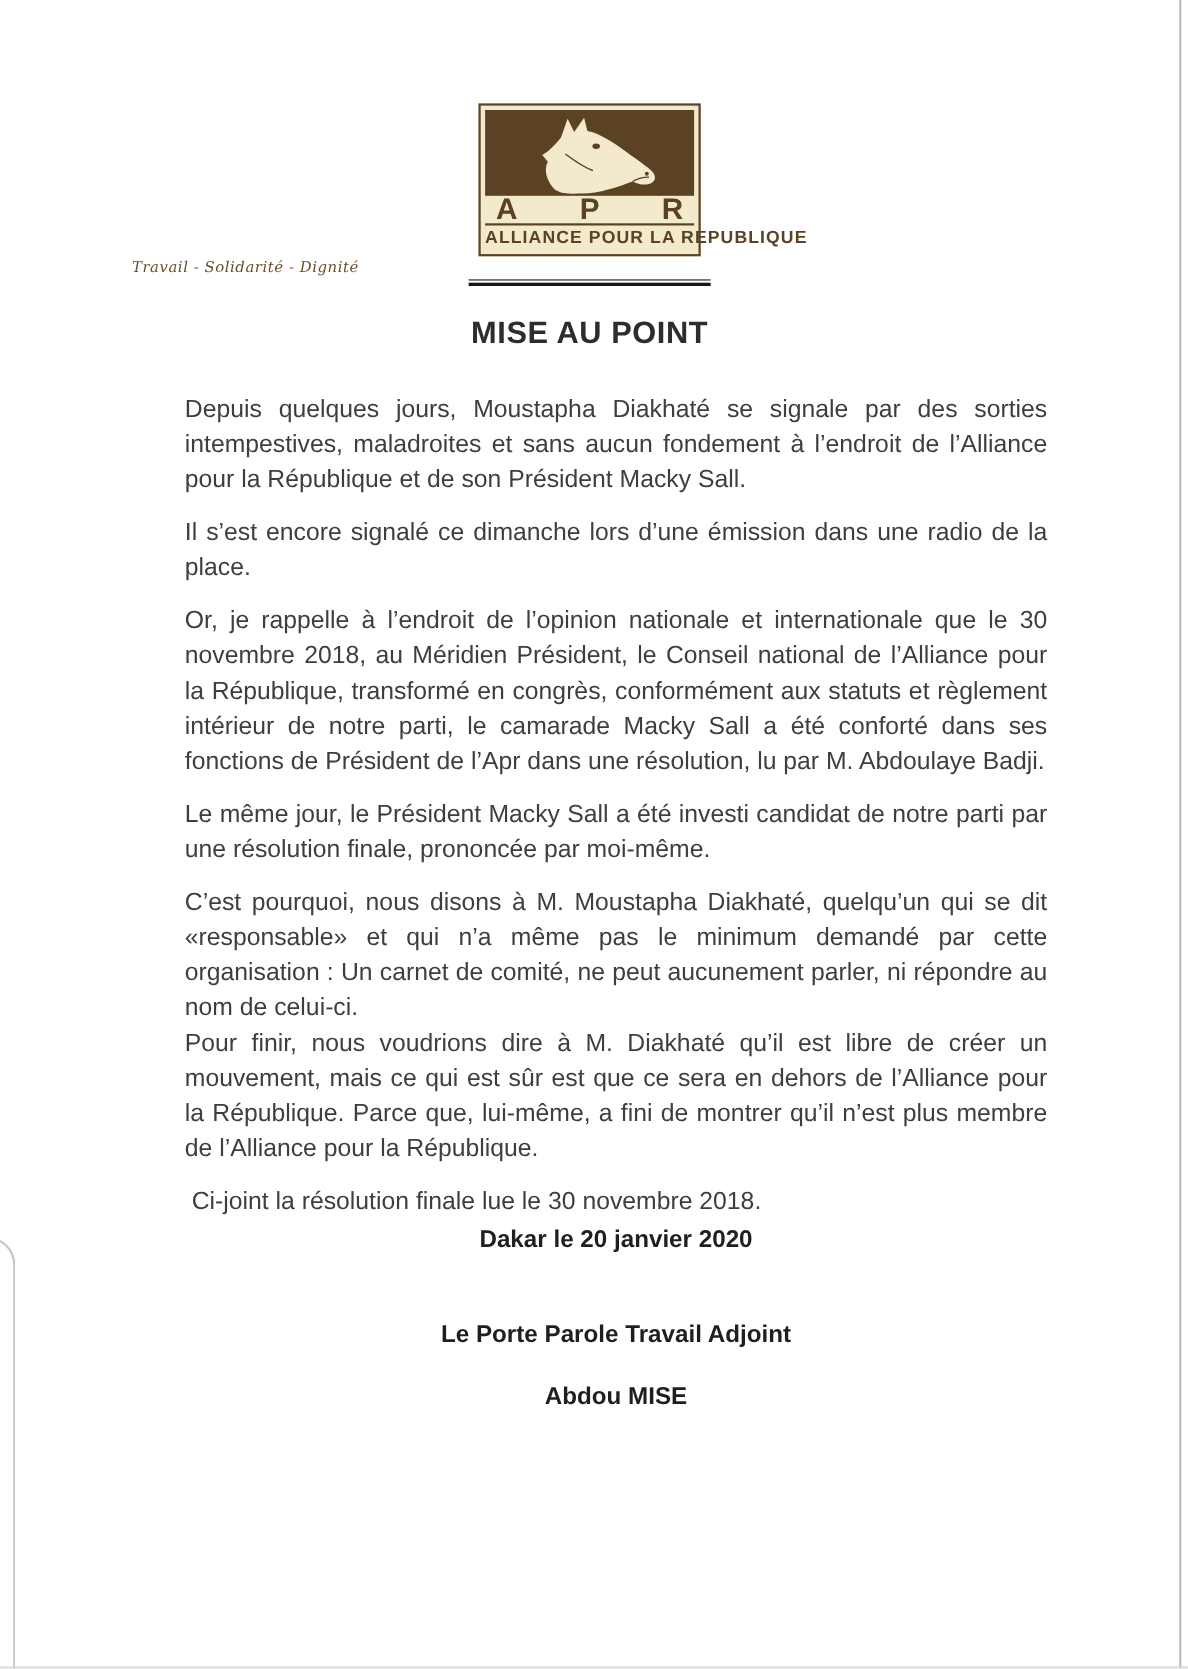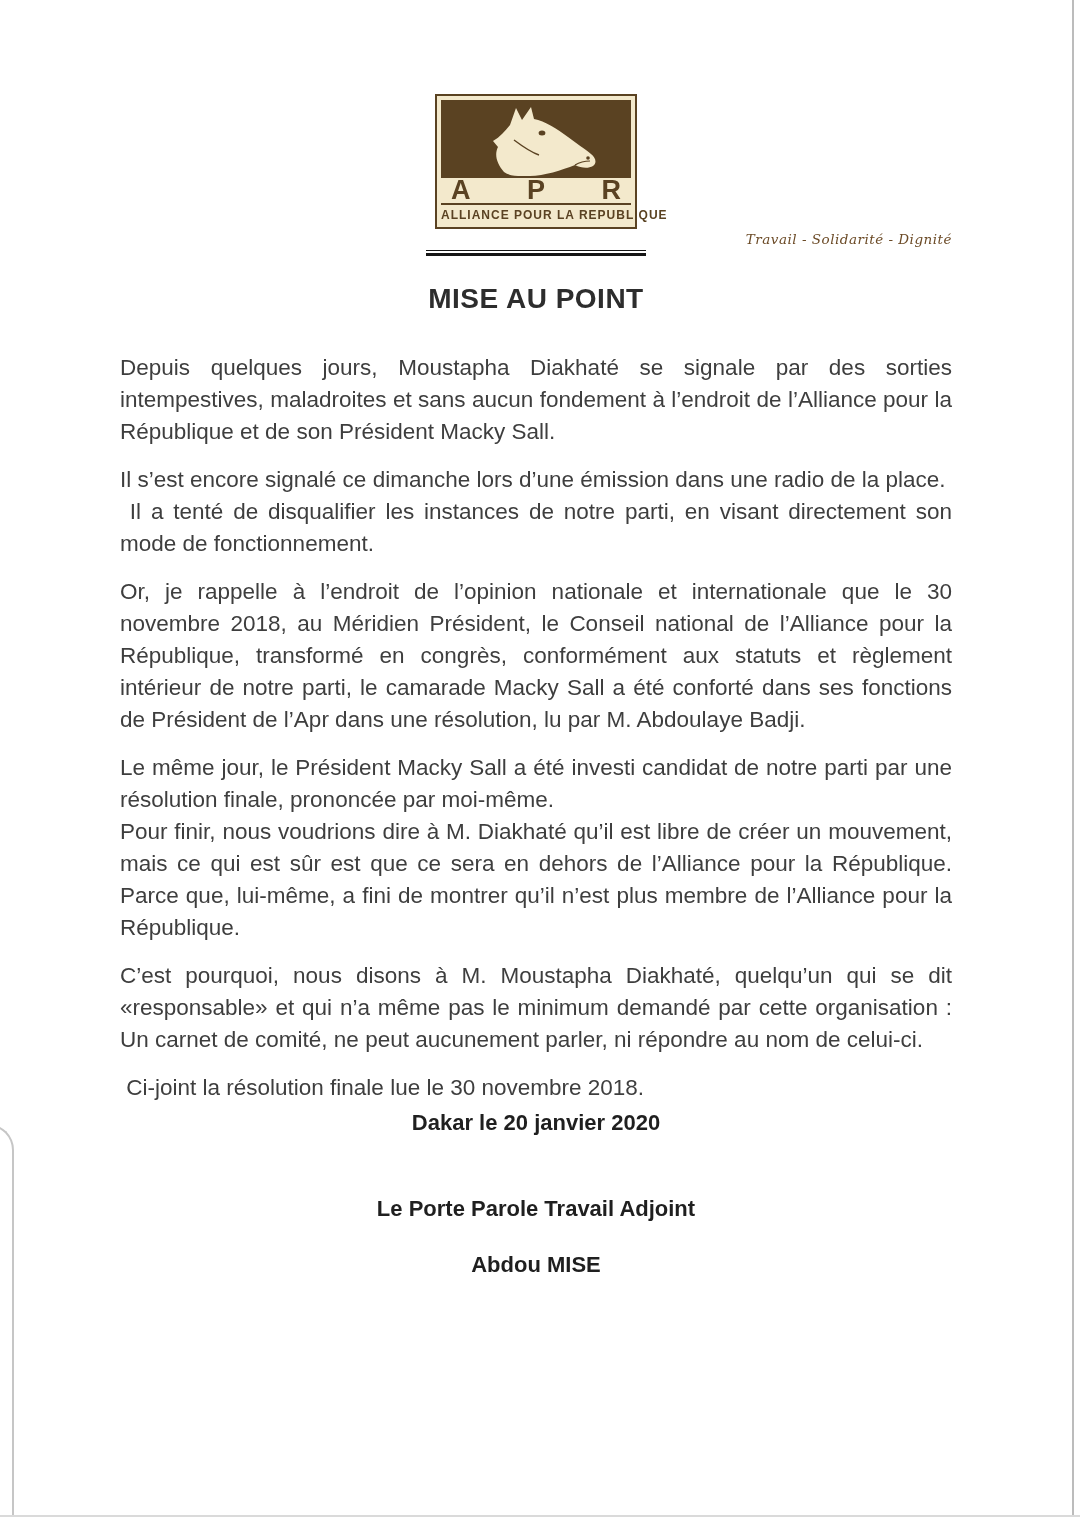--- a/index.html
+++ b/index.html
@@ -39,42 +39,42 @@
   }
   .horse-rect svg { display: block; }
   .apr-letters {
     height: 24px; display: flex; justify-content: space-between;
     align-items: center; padding: 0 10px;
     color: #5a4222; font-size: 27px; font-weight: 900; line-height: 24px;
   }
   .alliance-band {
     border-top: 2px solid #5a4222;
     margin-top: 1px; padding: 3px 0 1px 0;
-    color: #5a4222; font-size: 12px; font-weight: 700;
+    color: #5a4222; font-size: 16px; font-weight: 700;
     letter-spacing: 1px; white-space: nowrap; text-align: center;
   }
   .motto {
-    margin-top: 2px; text-align: right;
+    margin-top: 2px; text-align: left;
     font-family: "DejaVu Serif", serif; font-style: italic;
     color: #6b4a26; font-size: 13.5px; letter-spacing: 0.5px;
   }
   .logo-rule {
     width: 220px; margin: 3px auto 0 auto; height: 2px;
     border-top: 1.5px solid #161616; border-bottom: 3px solid #161616;
   }
 
   
   .title {
     margin: 28px 0 0 0; text-align: center;
     font-size: 28px; font-weight: 700; color: #2d2d2d; line-height: 30px;
     letter-spacing: 0.5px;
   }
 
   
-  .bodytext { margin-top: 38px; }
+  .bodytext { margin-top: 38px; margin-left: 48px; }
   .para {
     margin: 16px 0 0 0;
     font-size: 22.5px; line-height: 32px; color: #3e3e3e;
     text-align: justify;
   }
   .para.first { margin-top: 0; }
   .para.no-gap { margin-top: 0; }
 
   .right-bold {
     margin: 0; text-align: center; font-weight: 700; color: #1f1f1f;
@@ -127,25 +127,24 @@
       </div>
       <div class="motto">Travail - Solidarité - Dignité</div>
       <div class="logo-rule"></div>
     </header>
 
     <h1 class="title">MISE AU POINT</h1>
 
     <div class="bodytext">
       <p class="para first">Depuis quelques jours, Moustapha Diakhaté se signale par des sorties intempestives, maladroites et sans aucun fondement à l’endroit de l’Alliance pour la République et de son Président Macky Sall.</p>
       <p class="para">Il s’est encore signalé ce dimanche lors d’une émission dans une radio de la place.</p>
-      <p class="para no-gap">&nbsp;Il a tenté de disqualifier les instances de notre parti, en visant directement son mode de fonctionnement.</p>
       <p class="para">Or, je rappelle à l’endroit de l’opinion nationale et internationale que le 30 novembre 2018, au Méridien Président, le Conseil national de l’Alliance pour la République, transformé en congrès, conformément aux statuts et règlement intérieur de notre parti, le camarade Macky Sall a été conforté dans ses fonctions de Président de l’Apr dans une résolution, lu par M. Abdoulaye Badji.</p>
       <p class="para">Le même jour, le Président Macky Sall a été investi candidat de notre parti par une résolution finale, prononcée par moi-même.</p>
+      <p class="para">C’est pourquoi, nous disons à M. Moustapha Diakhaté, quelqu’un qui se dit «responsable» et qui n’a même pas le minimum demandé par cette organisation : Un carnet de comité, ne peut aucunement parler, ni répondre au nom de celui-ci.</p>
       <p class="para no-gap">Pour finir, nous voudrions dire à M. Diakhaté qu’il est libre de créer un mouvement, mais ce qui est sûr est que ce sera en dehors de l’Alliance pour la République. Parce que, lui-même, a fini de montrer qu’il n’est plus membre de l’Alliance pour la République.</p>
-      <p class="para">C’est pourquoi, nous disons à M. Moustapha Diakhaté, quelqu’un qui se dit «responsable» et qui n’a même pas le minimum demandé par cette organisation : Un carnet de comité, ne peut aucunement parler, ni répondre au nom de celui-ci.</p>
       <p class="para">&nbsp;Ci-joint la résolution finale lue le 30 novembre 2018.</p>
 
       <p class="right-bold date">Dakar le 20 janvier 2020</p>
       <p class="right-bold role">Le Porte Parole Travail Adjoint</p>
       <p class="right-bold name">Abdou MISE</p>
     </div>
 
   </div>
 </div>
 

